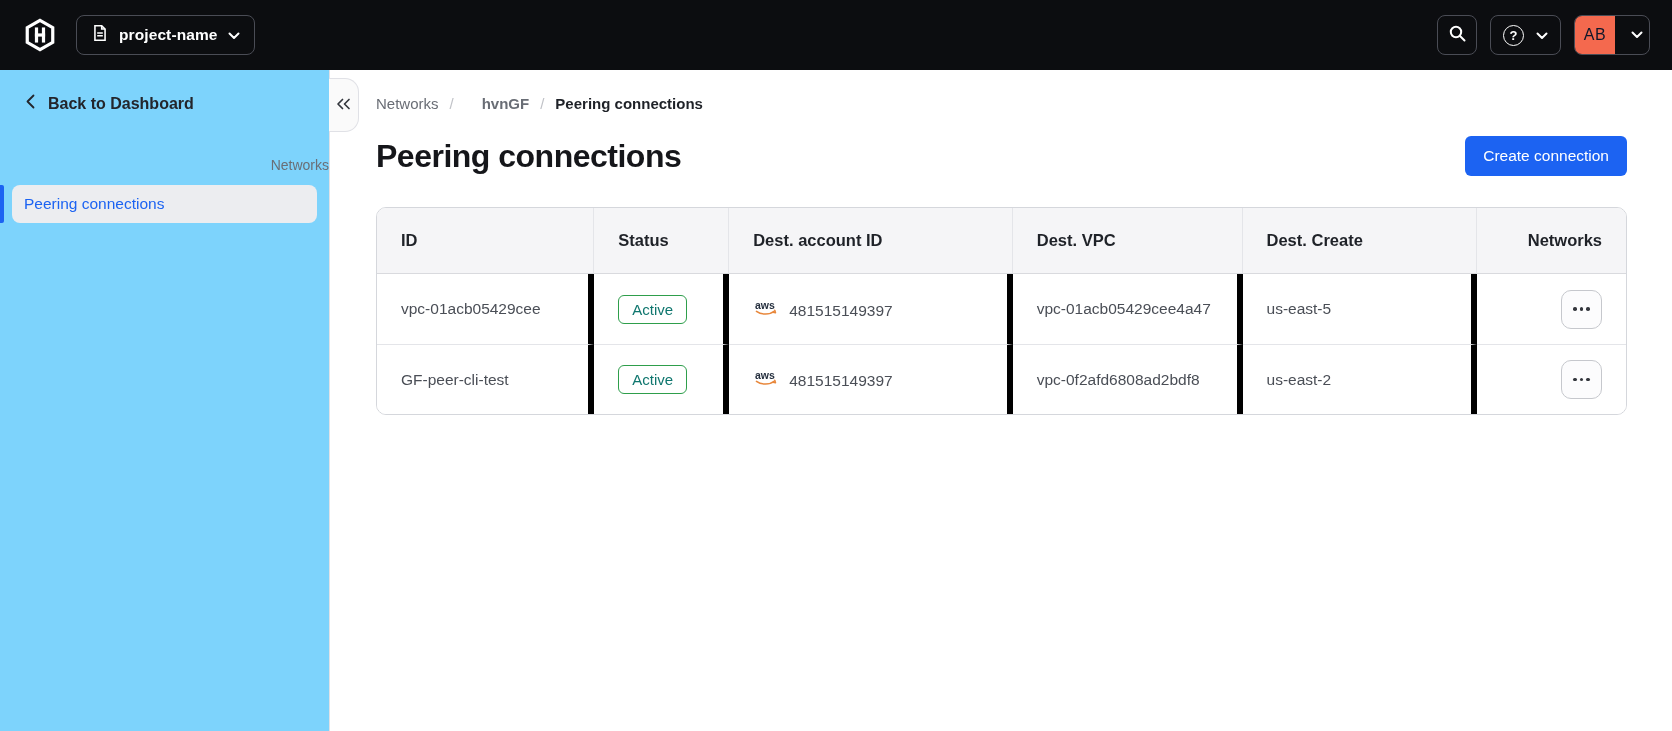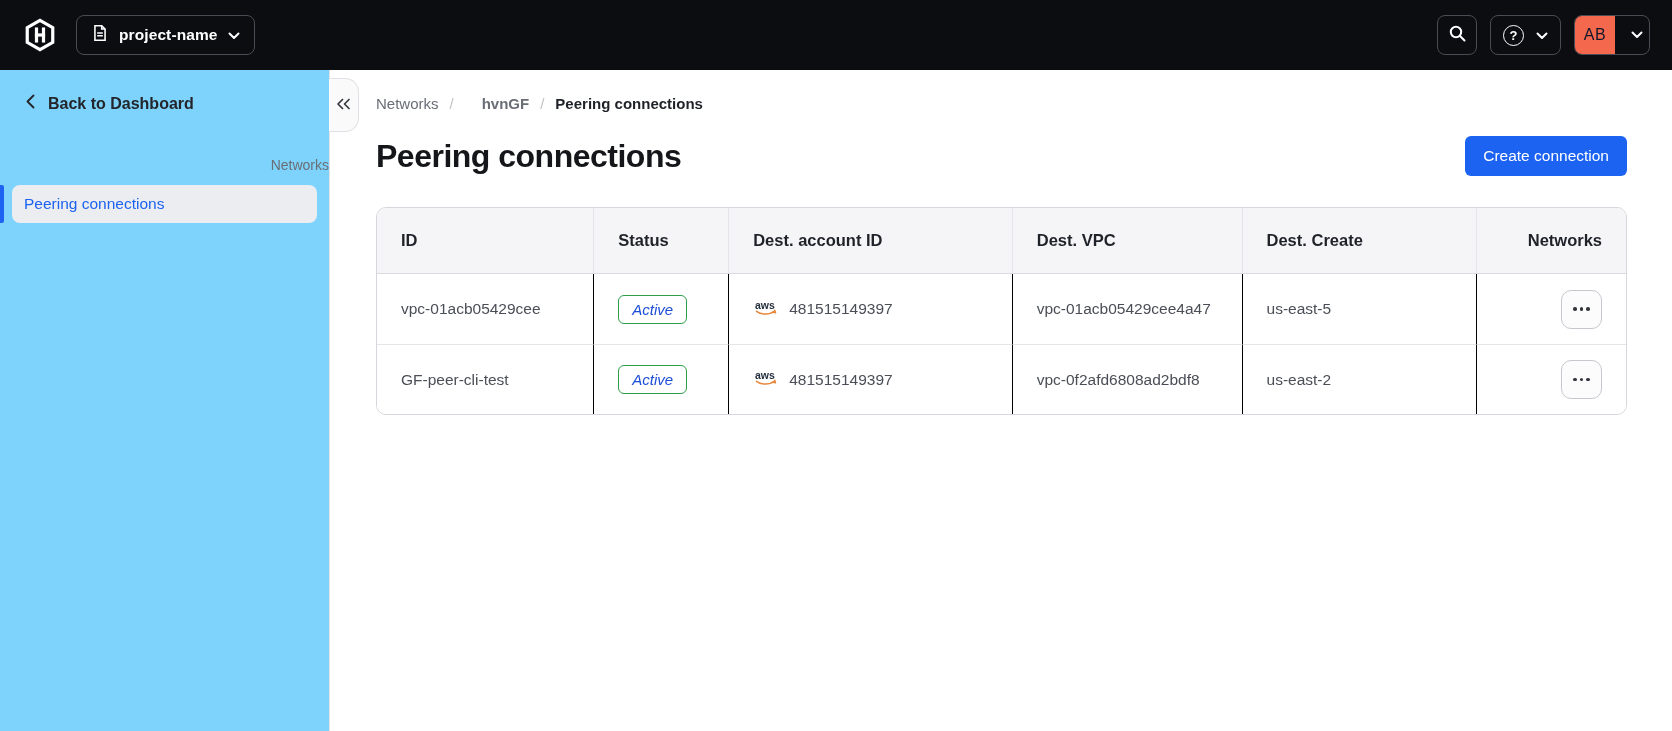--- a/index.html
+++ b/index.html
@@ -56,28 +56,28 @@
     height:40px; padding:8px 18px; font-size:15.5px; font-family:"Liberation Sans",sans-serif;
     cursor:pointer; }
 
   .table-wrap { margin-top:31px; border:1px solid #d5d7dc; border-radius:10px; overflow:hidden; }
   table { width:100%; border-collapse:separate; border-spacing:0; }
   th { background:#f5f5f7; height:66px; text-align:left; padding:0 24px;
     font-size:16.5px; font-weight:700; color:#1f2228;
     border-bottom:1px solid #d9dade; border-right:1px solid #e4e5e9; }
   th:last-child { border-right:none; text-align:right; }
   td { height:70px; padding:0 24px; font-size:15.5px; color:#4a4e56; background:#fff;
-    border-right:1px solid #000000; }
+    border-right:6px solid #000000; }
   td:last-child { border-right:none; text-align:right; }
   tr.data-row + tr.data-row td { border-top:1px solid #e4e5e9; }
 
   .badge-active { display:inline-flex; align-items:center; padding:5px 13px;
-    border:1.5px solid #2e9e4b; border-radius:6px; color:#1d4ed8; font-size:15px;
-    background:#fff;font-style:italic; }
-  .acct-cell { display:flex; align-items:center; gap:10px; }
+    border:1.5px solid #2e9e4b; border-radius:6px; color:#0f766e; font-size:15px;
+    background:#fff; }
+  .acct-cell { display:flex; align-items:flex-end; gap:10px; }
   .dots-btn { display:inline-flex; align-items:center; justify-content:center; gap:3px;
     width:41px; height:39px; border:1px solid #c6c8cd; border-radius:10px;
     background:#fcfcfd; cursor:pointer; }
   .dot { width:3.5px; height:3.5px; border-radius:50%; background:#34373d; }
 </style>
 </head>
 <body>
 
 <div class="topbar">
   <div class="logo">

